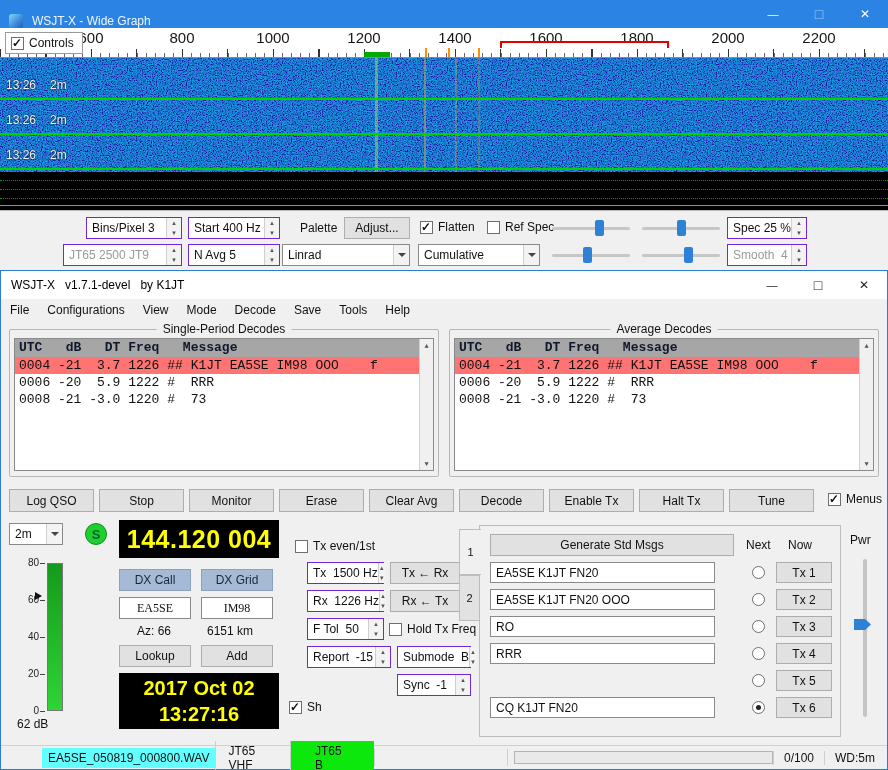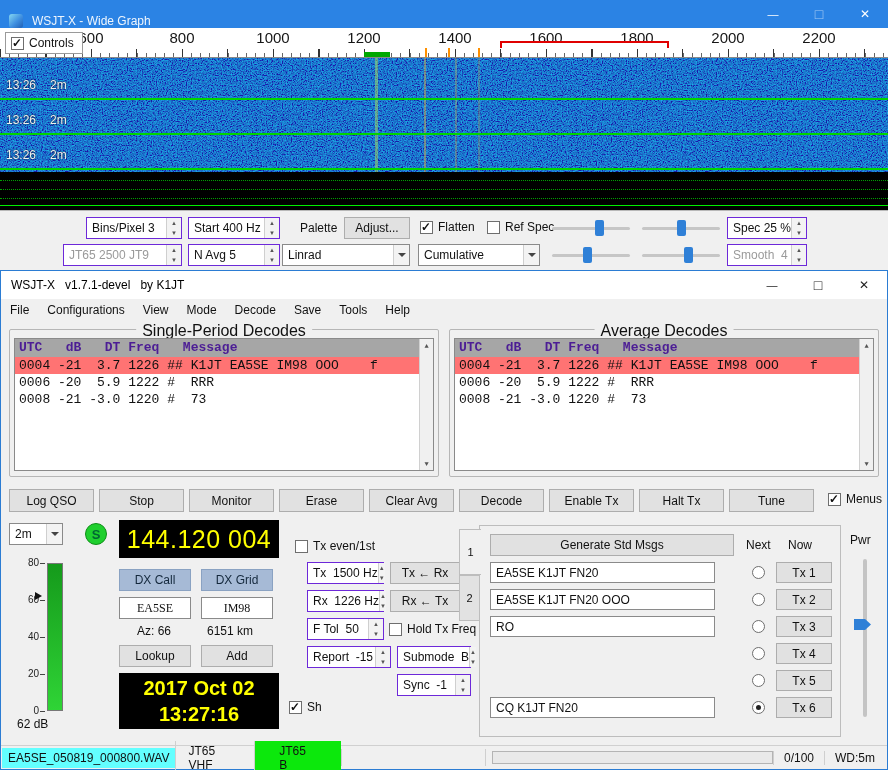--- a/index.html
+++ b/index.html
@@ -65,36 +65,36 @@
 
   
   #mw { position:absolute; left:0; top:270px; width:888px; height:500px; background:#f0f0f0; border:1px solid var(--accent,#2b7cd3); }
   #mw-titlebar { position:absolute; left:0; top:0; width:100%; height:28px; background:#ffffff; }
   #mw-title { position:absolute; left:10px; top:7px; font-size:12px; white-space:pre; color:#000; }
   #mw-titlebar .tb-btn { color:#222; }
   #mw-menubar { position:absolute; left:0; top:28px; width:100%; height:22px; display:flex; align-items:center; background:#f0f0f0; }
   .menu-item { padding:3px 9px; font-size:12px; }
 
   .groupbox { position:absolute; border:1px solid #b6b6b6; border-radius:2px; }
-  .gb-title { position:absolute; top:-8px; left:50%; transform:translateX(-50%); background:#f0f0f0; padding:0 6px; font-size:16px; white-space:nowrap; }
+  .gb-title { position:absolute; top:-8px; left:50%; transform:translateX(-50%); background:#f0f0f0; padding:0 6px; font-size:12px; white-space:nowrap; }
   .decode-list { position:absolute; left:4px; top:8px; right:4px; bottom:5px; background:#fff; border:1px solid #8a8a8a; font-family:"Liberation Mono", monospace; font-size:13px; overflow:hidden; }
-  .dl-header { height:18px; background:#a6a6a6; color:#4c1d95; font-weight:bold; padding:1px 0 0 4px; white-space:pre; }
+  .dl-header { height:18px; background:#a6a6a6; color:#0f172a; font-weight:bold; padding:1px 0 0 4px; white-space:pre; }
   .dl-row { height:17px; padding:1px 0 0 4px; white-space:pre; }
   .dl-row.hl { background:var(--highlight,#ff7373); }
   .sb { position:absolute; right:0; top:0; bottom:0; width:14px; background:#f0f0f0; border-left:1px solid #d0d0d0; }
   .sb-up, .sb-dn { position:absolute; left:0; width:100%; height:13px; display:flex; align-items:center; justify-content:center; color:#555; }
   .sb-up { top:0; } .sb-dn { bottom:0; }
   .sb-up::before { content:"▲"; font-size:7px; }
   .sb-dn::before { content:"▼"; font-size:7px; }
 
   .act-row { position:absolute; left:8px; top:218px; display:flex; gap:5px; }
   .act-row .abtn { position:relative; width:85px; height:23px; background:#e1e1e1; border:1px solid #adadad; display:flex; align-items:center; justify-content:center; font-size:12px; }
 
   .black-display { position:absolute; background:var(--freq_bg,#000); color:var(--freq_fg,#ffff00); display:flex; align-items:center; justify-content:center; }
-  #freq-display { left:118px; top:249px; width:160px; height:38px; font-size:25px; font-weight:normal; letter-spacing:0.5px; }
+  #freq-display { left:118px; top:249px; width:160px; height:38px; font-size:25px; font-weight:bold; letter-spacing:0.5px; }
   #datetime-display { left:118px; top:402px; width:160px; height:56px; flex-direction:column; font-size:20px; font-weight:bold; line-height:26px; }
 
   .meter-num { position:absolute; width:24px; text-align:right; font-size:10px; color:#222; }
   .meter-tick { position:absolute; left:39px; width:5px; height:1px; background:#444; }
   #meter-bar { position:absolute; left:46px; top:292px; width:16px; height:148px; border:1px solid #777; background:linear-gradient(to bottom,#159a1b,#2fd436); }
   #meter-pointer { position:absolute; left:34px; top:321px; width:0; height:0; border-top:4px solid transparent; border-bottom:4px solid transparent; border-left:7px solid #111; }
 
   .s-ind { position:absolute; left:84px; top:252px; width:22px; height:22px; border-radius:50%; background:#1fcf2e; border:1px solid #0f8f18; display:flex; align-items:center; justify-content:center; font-weight:bold; color:#063; font-size:13px; }
 
   .field { position:absolute; height:22px; background:#fff; border:1px solid #8a8a8a; display:flex; align-items:center; padding-left:5px; font-size:12px; white-space:pre;font-family:Liberation Serif, serif; }
@@ -103,21 +103,21 @@
   .vtab { position:absolute; width:21px; height:46px; border:1px solid #bdbdbd; background:#e2e2e2; display:flex; align-items:center; justify-content:center; font-size:11px; }
   .vtab.active { background:#f0f0f0; width:22px; border-right:none; z-index:2; }
   .tab-pane { position:absolute; left:478px; top:254px; width:362px; height:212px; border:1px solid #bdbdbd; background:#f0f0f0; }
   .tp-input { position:absolute; left:10px; width:225px; height:21px; background:#fff; border:1px solid #8a8a8a; display:flex; align-items:center; padding-left:5px; white-space:pre; }
   .tp-combo-arrow { position:absolute; right:1px; top:1px; bottom:1px; width:16px; background:#f3f3f3; border-left:1px solid #cfcfcf; display:flex; align-items:center; justify-content:center; }
   .tp-combo-arrow::before { content:""; border:4px solid transparent; border-top-color:#444; margin-top:4px; }
   .tp-txbtn { position:absolute; left:296px; width:56px; height:21px; background:#e1e1e1; border:1px solid #adadad; display:flex; align-items:center; justify-content:center; font-size:12px; }
   .vslider-groove { position:absolute; left:862px; top:288px; width:4px; height:158px; background:#c4c4c4; border-radius:2px; }
   .vslider-handle { position:absolute; left:853px; top:348px; width:17px; height:11px; background:var(--slider_blue,#2f80d7); clip-path:polygon(0 0, 65% 0, 100% 50%, 65% 100%, 0 100%); }
 
-  #mw-status { position:absolute; left:0; bottom:0; width:100%; height:24px; background:#f0f0f0; border-top:1px solid #d0d0d0; display:flex; align-items:center; font-size:12px; }
+  #mw-status { position:absolute; left:0; bottom:0; width:100%; height:24px; background:#f0f0f0; border-top:1px solid #d0d0d0; display:flex; align-items:center; font-size:12px;padding-left:40px; }
   .st-wav { background:var(--wav_cyan,#60ffff); padding:3px 6px; margin-left:1px; white-space:nowrap; }
   .st-config { padding:3px 12px; border-left:1px solid #cfcfcf; border-right:1px solid #cfcfcf; }
   .st-mode { background:var(--mode_green,#00e400); padding:3px 24px; }
   .st-empty { width:146px; align-self:stretch; margin:3px 0; border-left:1px solid #cfcfcf; border-right:1px solid #cfcfcf; }
   .st-progress { width:282px; height:13px; border:1px solid #b4b4b4; background:#e9e9e9; margin-left:6px; }
   .st-counter { margin-left:auto; padding:0 10px; border-left:1px solid #cfcfcf; }
   .st-wd { padding:0 12px 0 10px; border-left:1px solid #cfcfcf; }
 </style>
 </head>
 <body>
@@ -442,20 +442,21 @@
       <div class="tp-txbtn" style="top:36px">Tx 1</div>
 
       <div class="tp-input" style="top:63px">EA5SE K1JT FN20 OOO</div>
       <div class="radio" style="left:272px;top:67px"></div>
       <div class="tp-txbtn" style="top:63px">Tx 2</div>
 
       <div class="tp-input" style="top:90px">RO</div>
       <div class="radio" style="left:272px;top:94px"></div>
       <div class="tp-txbtn" style="top:90px">Tx 3</div>
 
+      <div class="tp-input" style="top:117px">RRR</div>
       <div class="radio" style="left:272px;top:121px"></div>
       <div class="tp-txbtn" style="top:117px">Tx 4</div>
 
       <div class="radio" style="left:272px;top:148px"></div>
       <div class="tp-txbtn" style="top:144px">Tx 5</div>
 
       <div class="tp-input" style="top:171px">CQ K1JT FN20</div>
       <div class="radio selected" style="left:272px;top:175px"></div>
       <div class="tp-txbtn" style="top:171px">Tx 6</div>
     </div>

